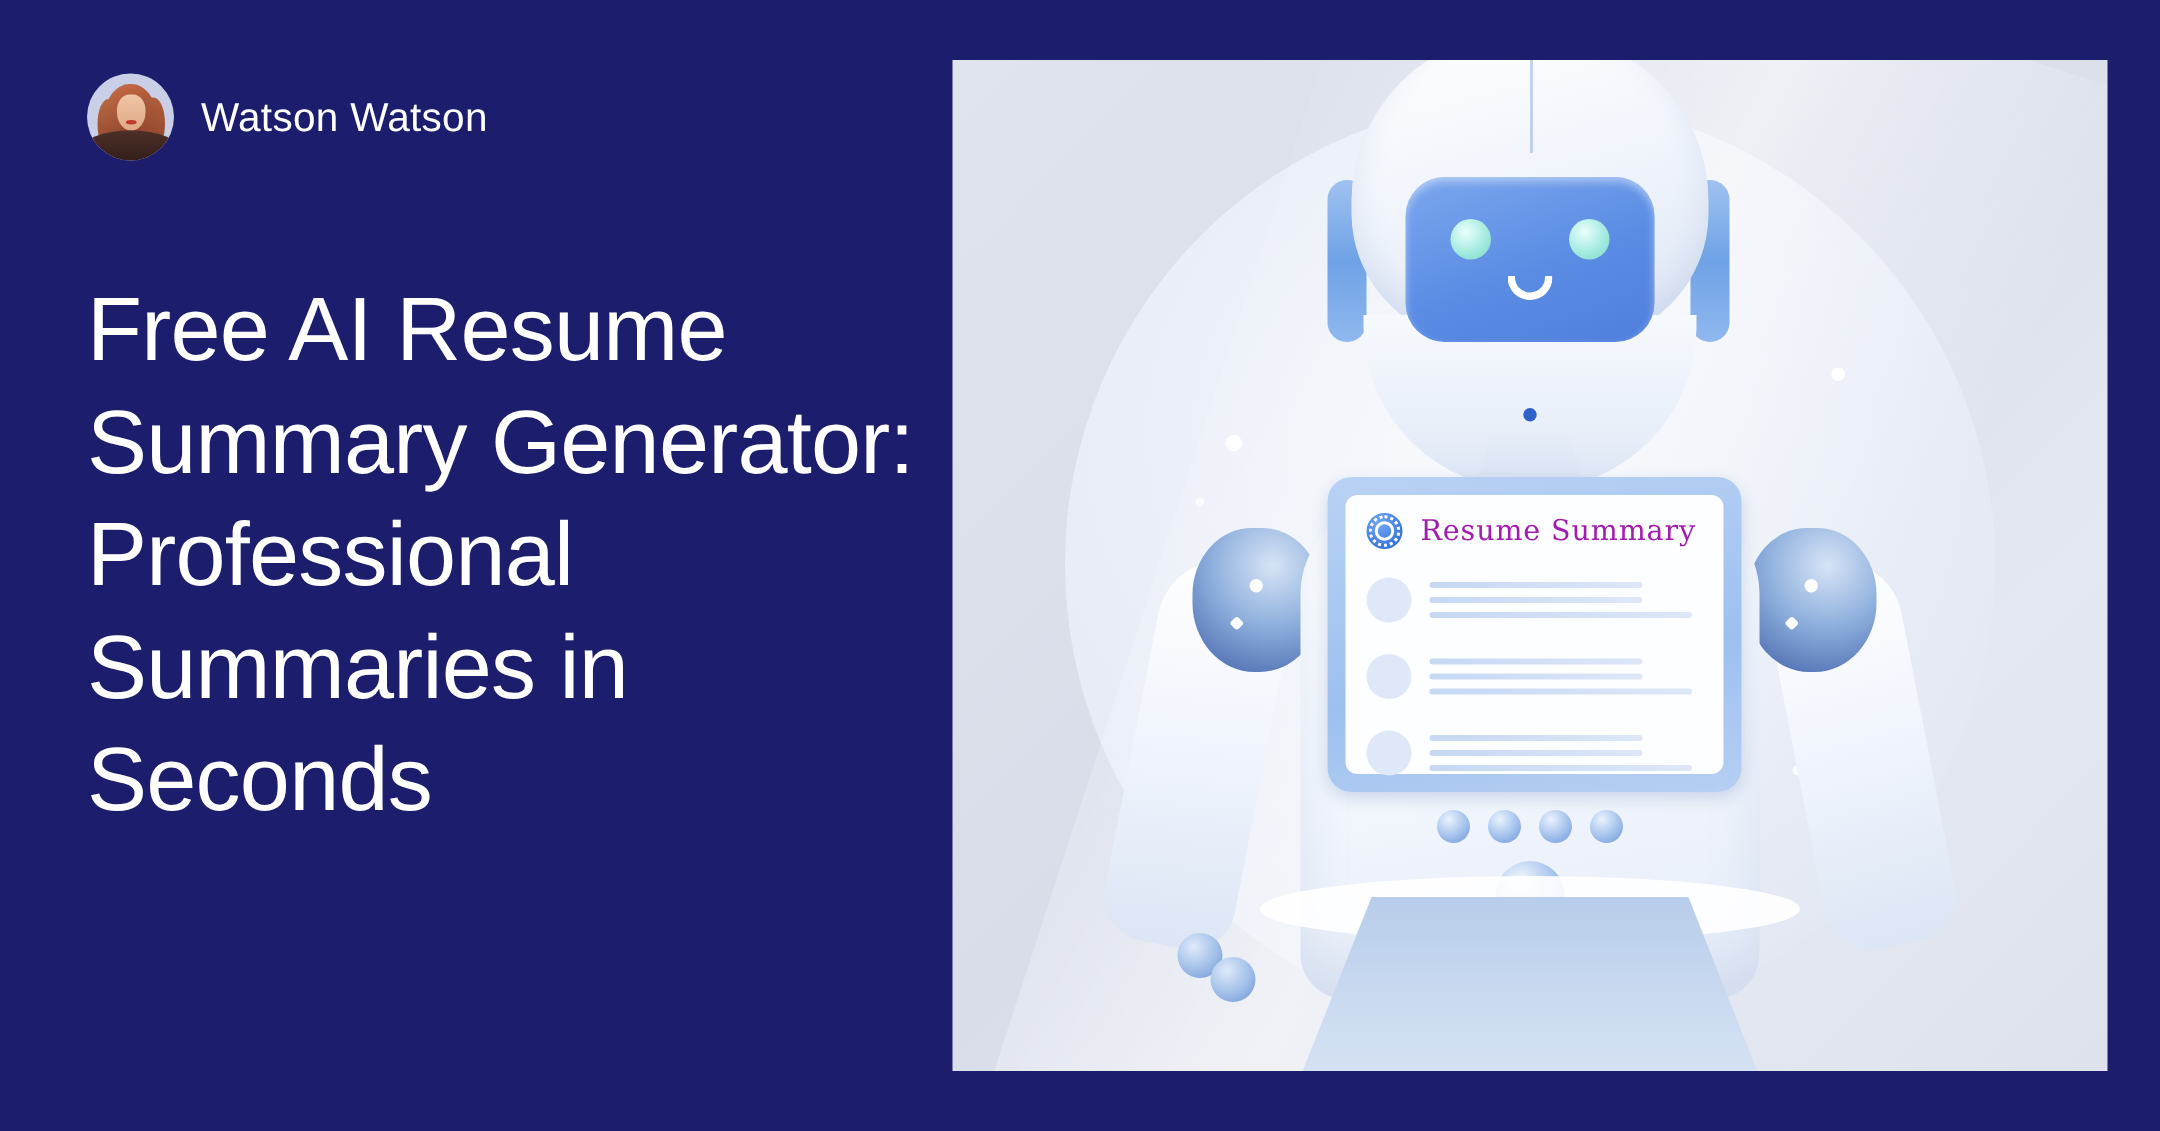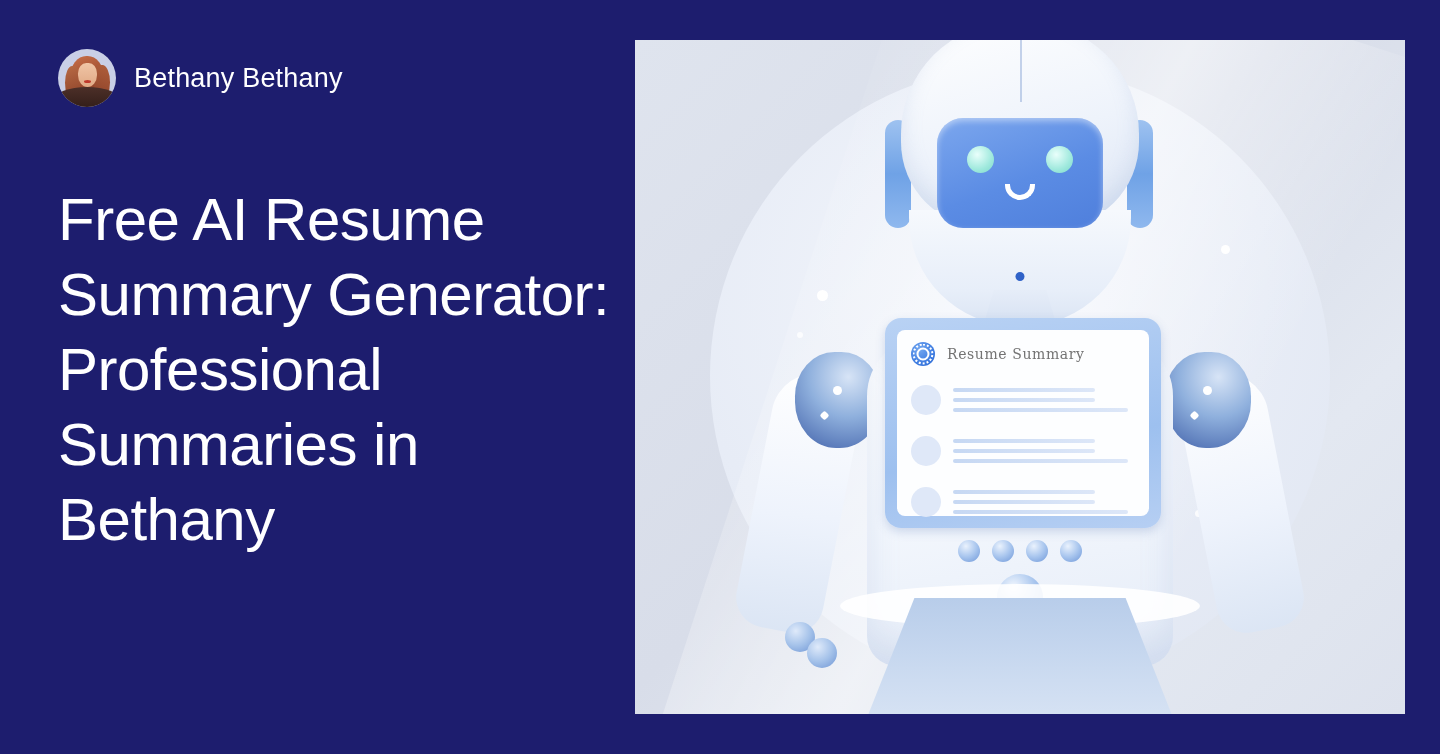--- a/index.html
+++ b/index.html
@@ -393,22 +393,22 @@
     content: "";
     position: absolute;
     left: 50%; top: 50%;
     transform: translate(-50%,-50%);
     width: 17px; height: 17px;
     border-radius: 50%;
     border: 2px dotted #ffffff;
   }
   .screen-title {
     font-family: "DejaVu Serif", serif;
-    font-size: 14px;
-    color: #737373;
+    font-size: 19px;
+    color: #a21caf;
     letter-spacing: 0.6px;
     white-space: nowrap;
   }
 
   .rows { position: absolute; left: 14px; top: 52px; right: 14px; }
   .row {
     display: flex;
     align-items: flex-start;
     gap: 12px;
     margin-bottom: 15px;
@@ -481,24 +481,24 @@
 
     <div class="author-row">
       <div class="avatar">
         <div class="hair"></div>
         <div class="hair-left"></div>
         <div class="hair-right"></div>
         <div class="face"></div>
         <div class="lips"></div>
         <div class="body"></div>
       </div>
-      <div class="author-name">Bethany Bethany</div>
+      <div class="author-name">Watson Watson</div>
     </div>
 
-    <h1 class="headline">Free AI Resume Summary Generator: Professional Summaries in Bethany</h1>
+    <h1 class="headline">Free AI Resume Summary Generator: Professional Summaries in Seconds</h1>
 
 
   </div>
 
   <div class="art-panel">
 
     <div class="halo"></div>
     <div class="halo-sheen"></div>
 
     <div class="dot d1"></div>

